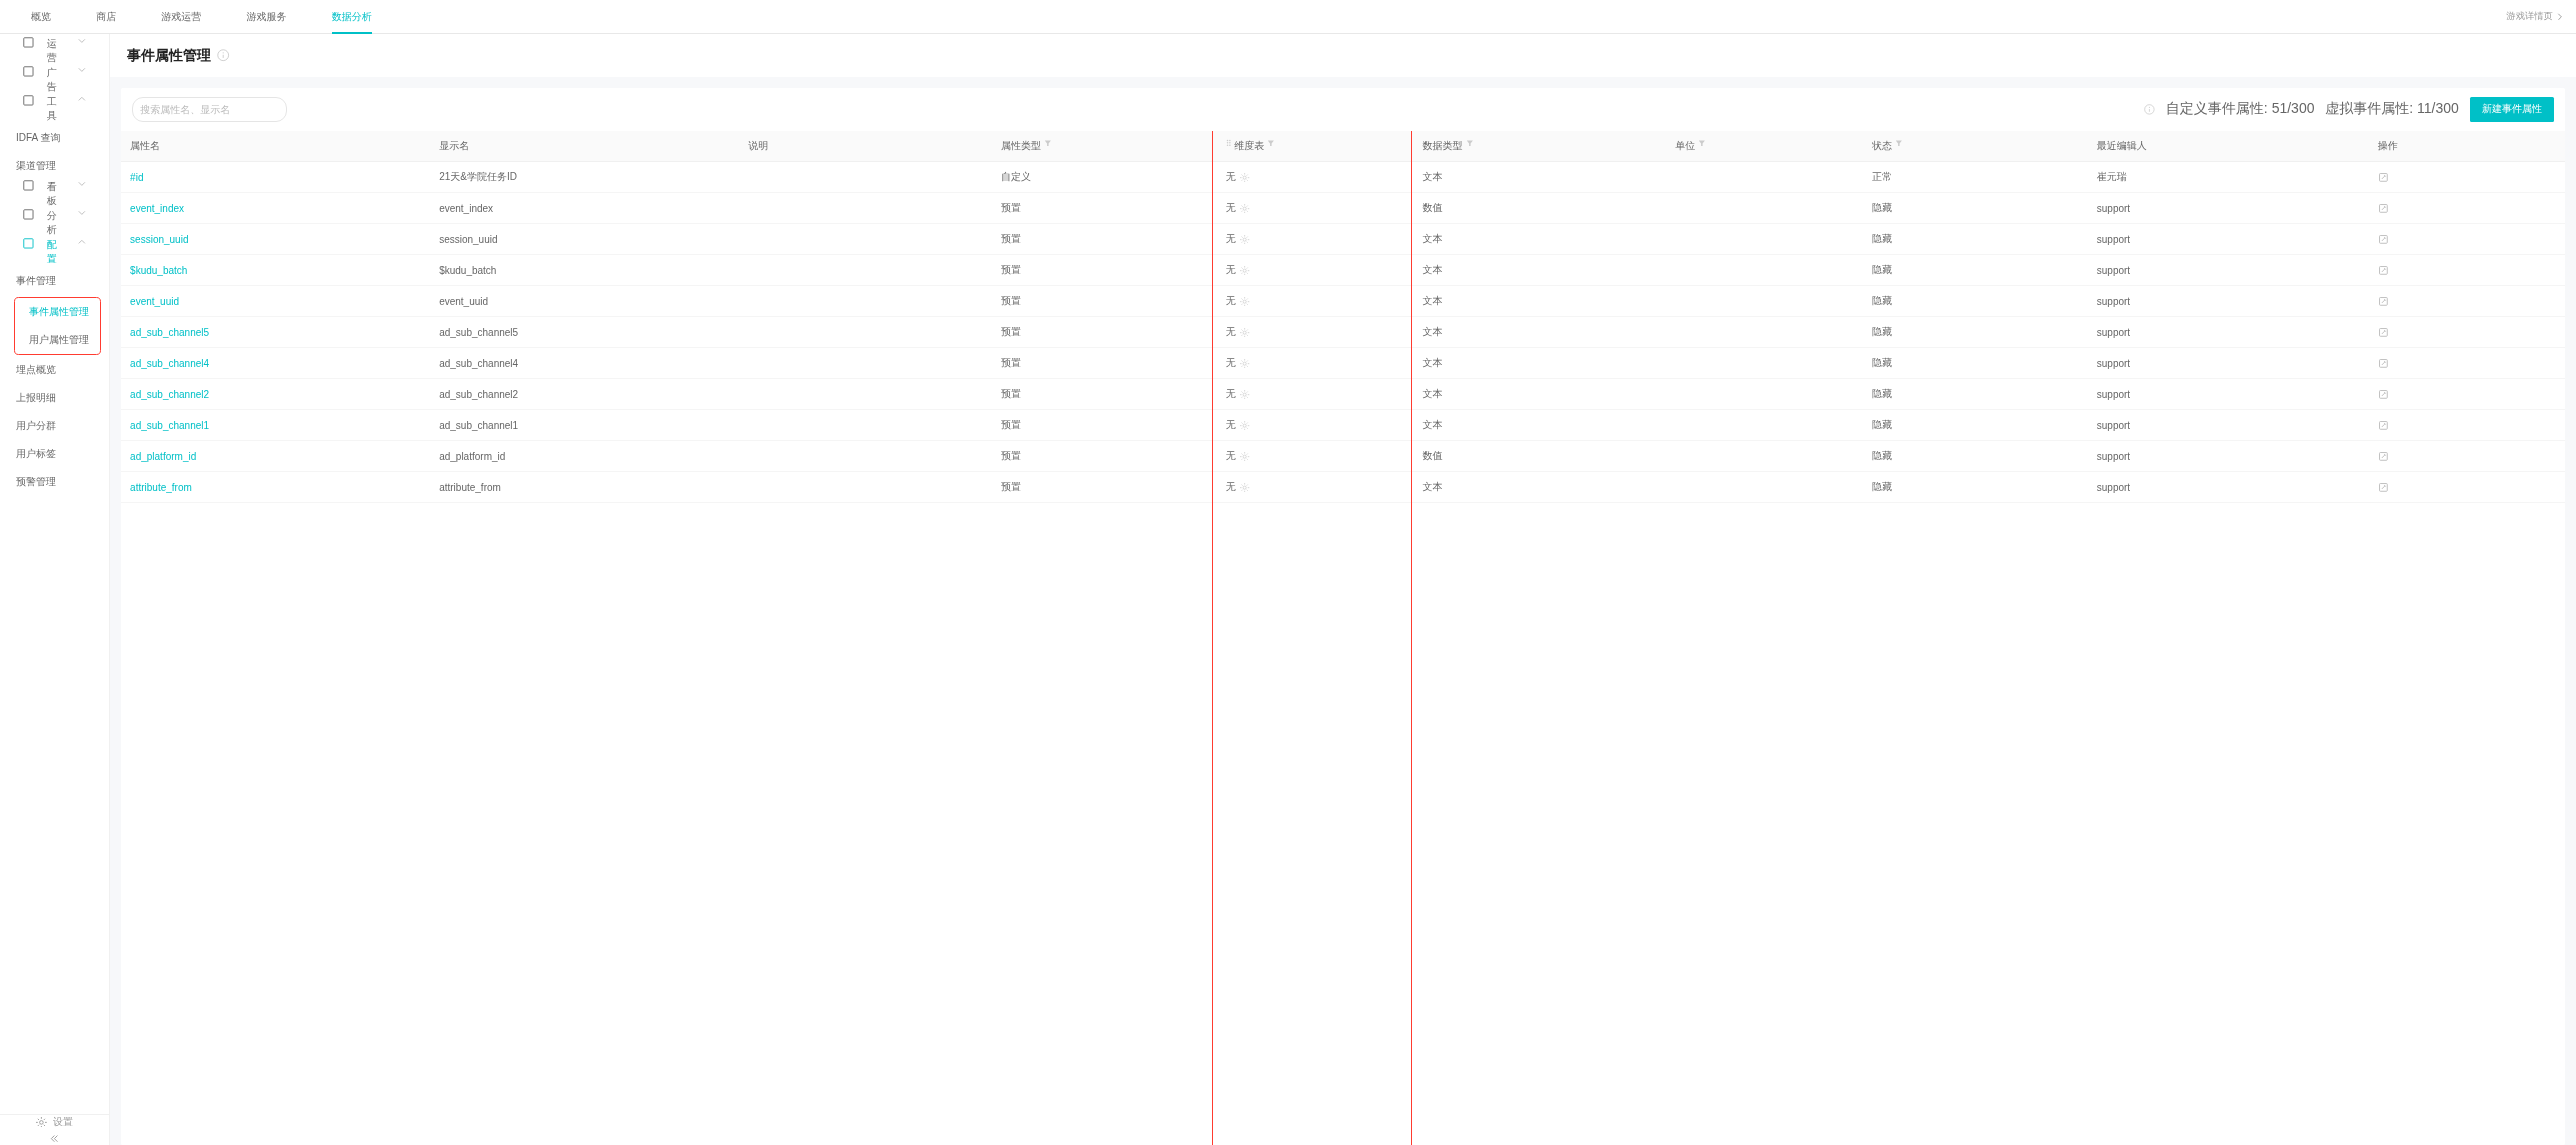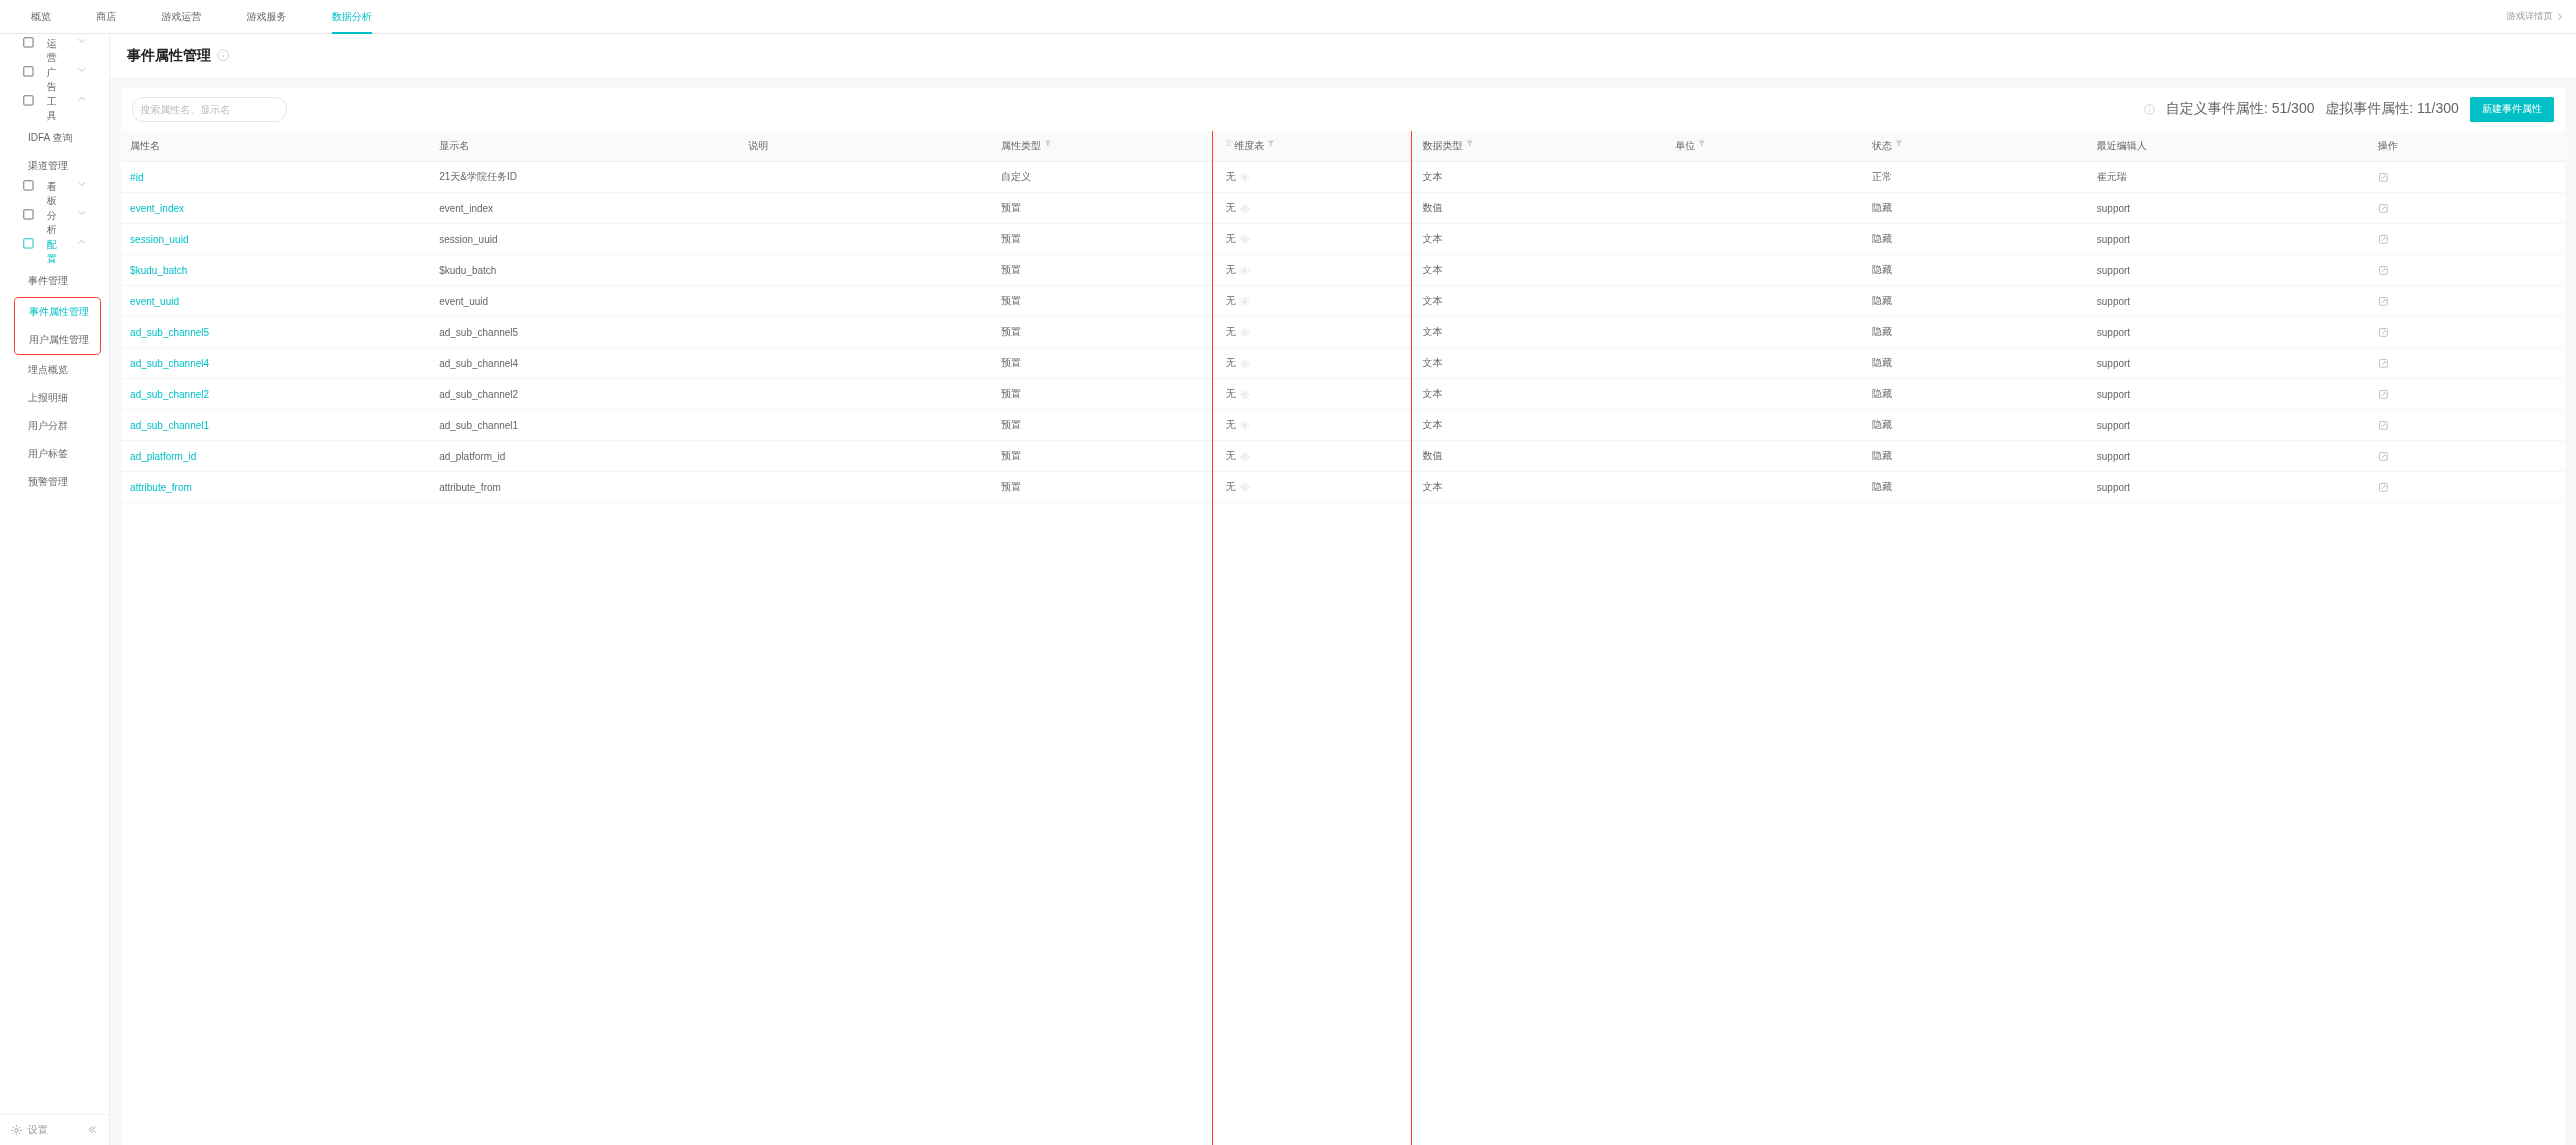--- a/index.html
+++ b/index.html
@@ -16,25 +16,25 @@
     
     .layout { display: flex; height: calc(100vh - 34px); }
     
     
     .sidebar { width: 110px; border-right: 0.8px solid #f0f0f0; display: flex; flex-direction: column; background: #fff; }
     .sidebar-inner { flex: 1; overflow-y: auto; padding: 3.1px 0; }
     .sidebar-item { height: 29px; display: flex; align-items: flex-start; padding: 0 23px; cursor: pointer; color: #666; gap: 13px; }
     .sidebar-item.active { color: #00c0c7; }
     .sidebar-item .icon { width: 10.8px; height: 10.8px; display: inline-flex; align-items: center; justify-content: center; flex-shrink: 0; }
     .sidebar-item .chevron { margin-left: auto; color: #bbb; font-size: 7.7px; }
-    .sidebar-subitem { height: 28px; display: flex; align-items: center; padding-left: 28px; cursor: pointer; color: #666; }
+    .sidebar-subitem { height: 28px; display: flex; align-items: center; padding-left: 16px; cursor: pointer; color: #666; }
     .sidebar-subitem.active { color: #00c0c7; }
     .highlight-box { border: 1.5px solid #ff3b30; border-radius: 4.6px; margin: 1.5px 7.7px 1.5px 14px; }
     .highlight-box .sidebar-subitem { padding-left: 14px; }
-    .sidebar-footer { height: 31px; border-top: 0.8px solid #f0f0f0; display: flex; align-items: center; justify-content: space-between; padding: 0 10.8px; color: #999; }
+    .sidebar-footer { height: 31px; border-top: 0.8px solid #f0f0f0; display: flex; align-items: center; justify-content: space-between; padding: 0 10.8px; color: #999; flex-direction: column; }
     .sidebar-footer .icon { width: 10.8px; height: 10.8px; }
     
     
     .main { flex: 1; background: #f7f8fa; display: flex; flex-direction: column; overflow: hidden; }
     .page-header { height: 43px; background: #fff; display: flex; align-items: center; padding: 0 17px; gap: 6.2px; margin-bottom: 10.8px; }
     .page-title { font-size: 14px; font-weight: 600; color: #222; }
     .info-icon { width: 12.4px; height: 12.4px; color: #ccc; }
     
     .content-card { background: #fff; margin: 0 10.8px; flex: 1; display: flex; flex-direction: column; overflow: hidden; border-radius: 1.5px; }
     

